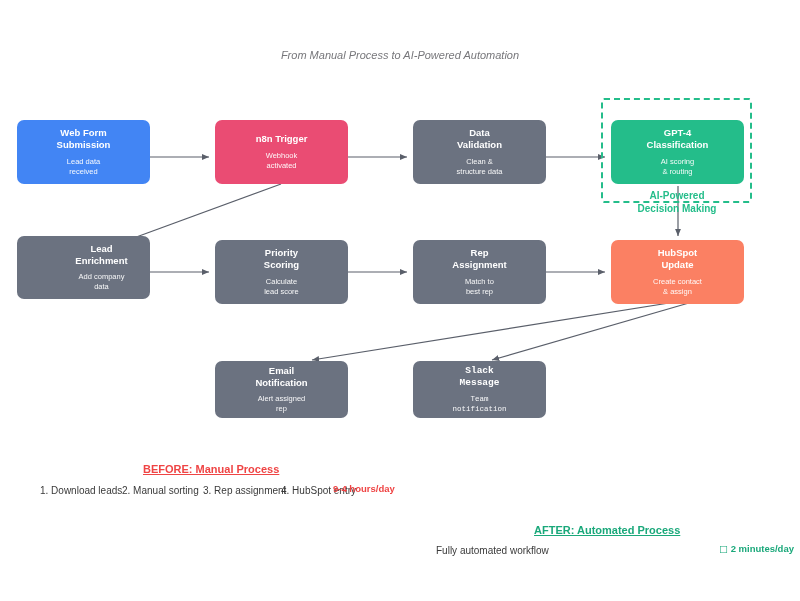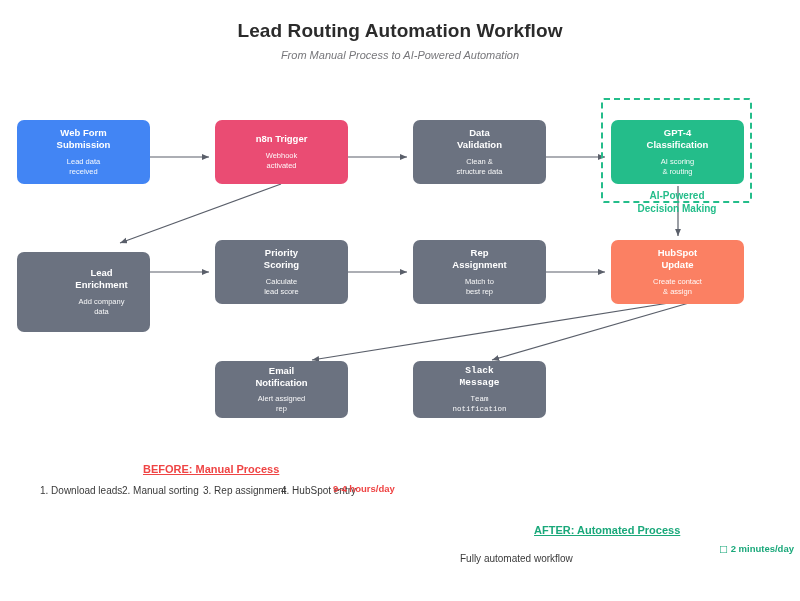--- a/index.html
+++ b/index.html
@@ -120,21 +120,20 @@
   }
   .glyph-box {
     font-family: "DejaVu Sans", sans-serif;
   }
 </style>
 </head>
 <body>
 
 <div id="canvas">
 
-  <div id="page-title">Lead Routing Automation Workflow</div>
   <div id="page-subtitle">From Manual Process to AI-Powered Automation</div>
 
   <svg id="edges" viewBox="0 0 800 601">
     <defs>
       <marker id="arrow" markerWidth="7" markerHeight="7" refX="6" refY="2.5" orient="auto" markerUnits="strokeWidth">
         <path d="M0,0 L6,2.5 L0,5 z" fill="#5a5f6a"></path>
       </marker>
     </defs>
     <g stroke="#5a5f6a" stroke-width="1.2" fill="none">
       <line x1="150" y1="157" x2="209" y2="157" marker-end="url(#arrow)"></line>
@@ -171,21 +170,21 @@
 Validation</div>
         <div class="node-sub">Clean &amp;
 structure data</div>
       </div>
       <div class="node" style="left: 611px; top: 120px; width: 133px; height: 64px; background: rgb(36, 189, 138);">
         <div class="node-title">GPT-4
 Classification</div>
         <div class="node-sub">AI scoring
 &amp; routing</div>
       </div>
-      <div class="node" style="left: 17px; top: 252px; width: 133px; height: 80px; background: rgb(107, 114, 128); padding-left: 36px;">
+      <div class="node" style="left: 17px; top: 236px; width: 133px; height: 63px; background: rgb(107, 114, 128); padding-left: 36px;">
         <div class="node-title">Lead
 Enrichment</div>
         <div class="node-sub">Add company
 data</div>
       </div>
       <div class="node" style="left: 215px; top: 240px; width: 133px; height: 64px; background: rgb(107, 114, 128);">
         <div class="node-title">Priority
 Scoring</div>
         <div class="node-sub">Calculate
 lead score</div>
@@ -217,19 +216,19 @@
     </div>
 
   <div class="cmp-heading" style="left:143px; top:463px; color:#ef4444;">BEFORE: Manual Process</div>
   <div class="cmp-step" style="left:40px; top:485px;">1. Download leads</div>
   <div class="cmp-step" style="left:122px; top:485px;">2. Manual sorting</div>
   <div class="cmp-step" style="left:203px; top:485px;">3. Rep assignment</div>
   <div class="cmp-step" style="left:281px; top:485px;">4. HubSpot entry</div>
   <div class="cmp-metric" style="left:333px; top:483px; color:#ef4444;">9-4 hours/day</div>
 
   <div class="cmp-heading" style="left:534px; top:524px; color:#1aa87a;">AFTER: Automated Process</div>
-  <div class="cmp-note" style="left:460px; top:545px;margin-top:8px;">Fully automated workflow</div>
+  <div class="cmp-note" style="left:436px; top:545px;">Fully automated workflow</div>
   <div class="cmp-metric" style="left:719px; top:543px; color:#1aa87a;">
     <span class="glyph-box">□</span>
     <span>2 minutes/day</span>
   </div>
 
 </div>
 
 </body></html>

